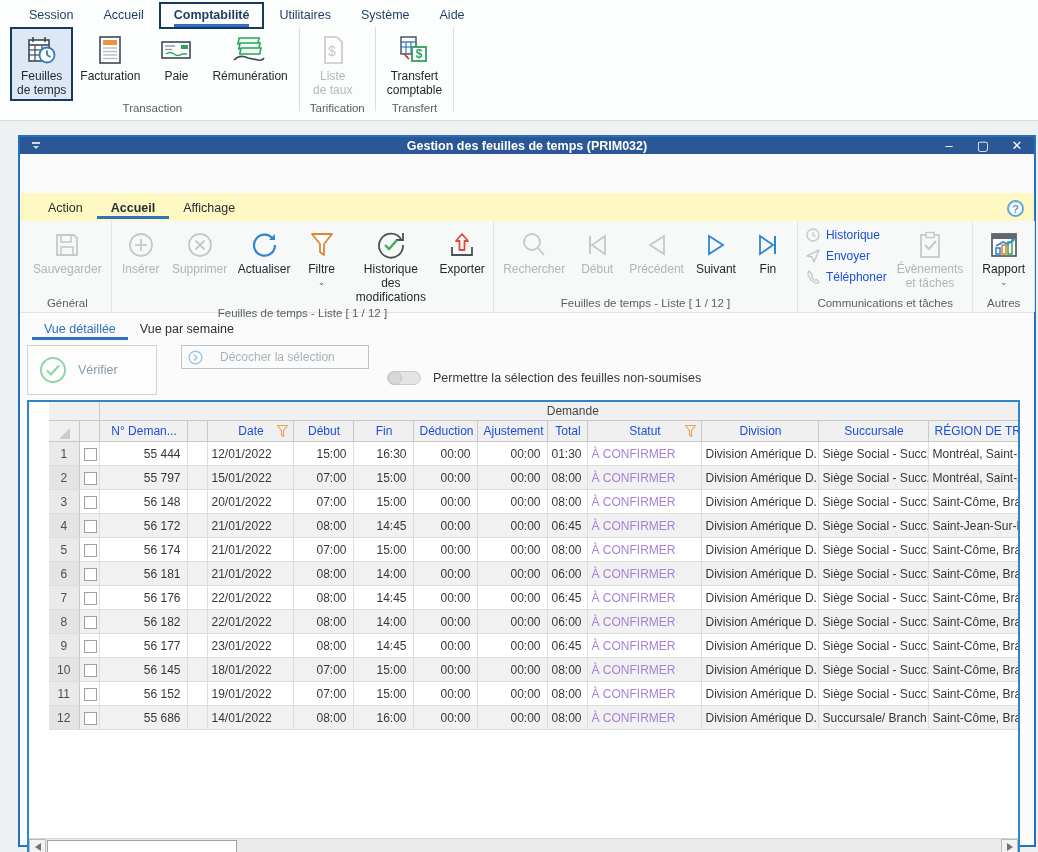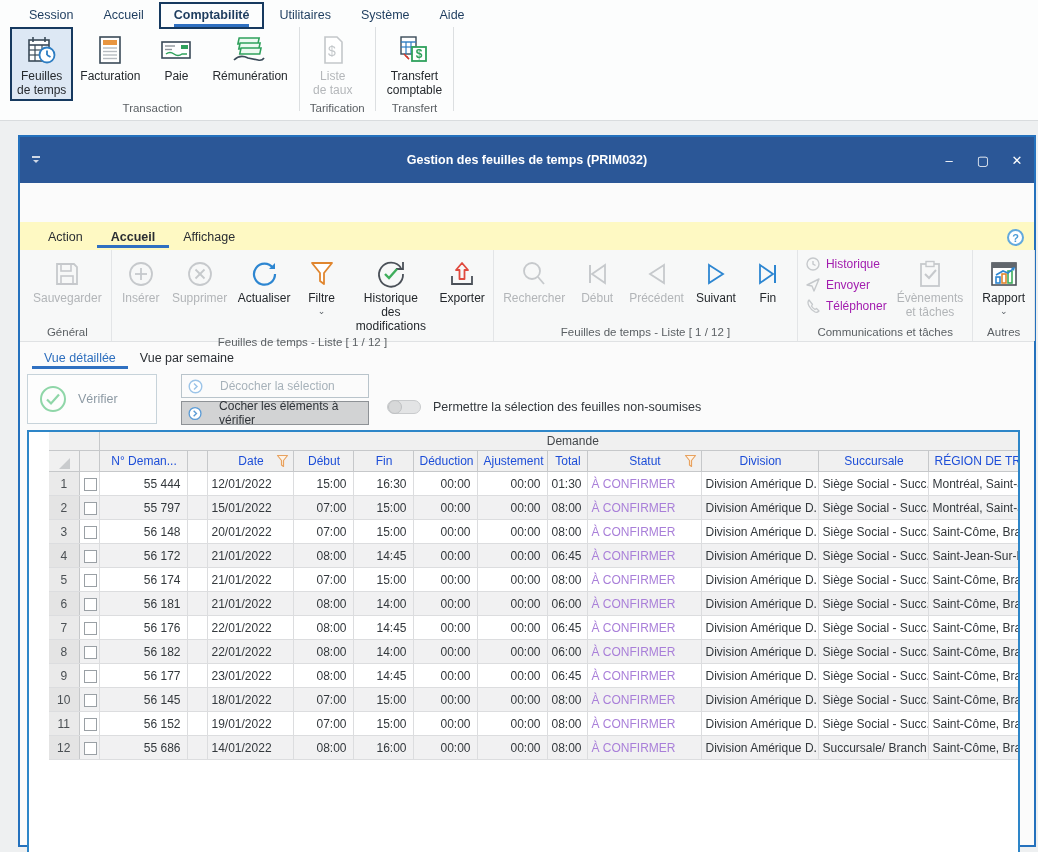--- a/index.html
+++ b/index.html
@@ -22,42 +22,42 @@
   .tgroup { display:flex; flex-direction:column; border-right:1px solid #dcdfe1; padding:0 4px; }
   .tgroup-items { display:flex; align-items:flex-start; flex:1; }
   .tgroup-label { text-align:center; font-size:11.5px; color:#5a5f63; padding:1px 6px 3px; }
   .titem { display:flex; flex-direction:column; align-items:center; padding:3px 5px 1px; border:2px solid transparent; min-width:58px; }
   .titem .ticon { height:36px; display:flex; align-items:center; justify-content:center; }
   .titem .tlabel { font-size:12px; color:#262a2e; text-align:center; line-height:1.15; margin-top:2px; white-space:pre-line; }
   .titem.selected { border-color:#16395f; background:#dde8f4; }
   .titem.disabled .tlabel { color:#b4b7ba; }
   
   .window { position:absolute; left:18px; top:135px; width:1018px; height:712px; background:#fbfbfb; border:2px solid #2471bd; display:flex; flex-direction:column; }
-  .titlebar { height:46px; background:#2b5797; display:flex; align-items:center; position:relative; flex:0 0 auto; }
+  .titlebar { height:17px; background:#2b5797; display:flex; align-items:center; position:relative; flex:0 0 auto; }
   .titlebar-icon { margin-left:10px; width:12px; height:12px; }
   .title-text { position:absolute; left:0; right:0; text-align:center; color:#ffffff; font-size:12.5px; font-weight:bold; }
   .win-controls { margin-left:auto; display:flex; z-index:2; }
   .win-btn { width:34px; height:29px; display:flex; align-items:center; justify-content:center; color:#fff; font-size:13px; }
   
   .wtabs { height:28px; display:flex; align-items:center; padding-left:14px; position:relative; background:#fef9c3; flex:0 0 auto;margin-top:39px; }
   .wtab { padding:5px 14px 4px; font-size:12.5px; color:#2a2e33; }
   .wtab.active { font-weight:bold; border-bottom:3px solid #2f70c1; padding-bottom:1px; }
   .help-btn { position:absolute; right:10px; top:7px; width:17px; height:17px; border-radius:50%; border:2px solid #62a9dd; color:#4a9bd6; font-size:11px; font-weight:bold; display:flex; align-items:center; justify-content:center; background:#fff; }
   
   .wribbon { display:flex; align-items:stretch; height:92px; background:#f7f8f8; border-bottom:1px solid #e0e2e4; padding-left:4px; flex:0 0 auto; }
   .wgroup { display:flex; flex-direction:column; border-right:1px solid #e3e5e7; padding:0 3px; }
   .wgroup-items { display:flex; align-items:flex-start; flex:1; padding-top:4px; }
   .wgroup-label { text-align:center; font-size:11.5px; color:#5a5f63; padding:1px 8px 3px; white-space:nowrap; }
   .rb { display:flex; flex-direction:column; align-items:center; padding:2px 6px; min-width:52px; }
   .rb .ricon { height:36px; display:flex; align-items:center; justify-content:center; }
   .rb .rlabel { font-size:12px; text-align:center; line-height:1.15; color:#24282c; white-space:pre-line; }
   .rb.disabled .rlabel { color:#b2b5b8; }
   .rb .chev { font-size:9px; color:#5a6066; line-height:1; margin-top:1px; }
   .comms-col { display:flex; flex-direction:column; justify-content:center; gap:5px; padding:2px 4px; }
-  .comms-item { display:flex; align-items:center; gap:5px; color:#a21caf; font-size:12px; }
+  .comms-item { display:flex; align-items:center; gap:5px; color:#1d4ed8; font-size:12px; }
   
   .vtabs { display:flex; padding-left:12px; margin-top:6px; flex:0 0 auto; }
   .vtab { padding:3px 12px 4px; font-size:12.5px; color:#2a2e33;text-align:center; }
   .vtab.active { color:#2e6fbe; border-bottom:3px solid #2f70c1; padding-bottom:1px; }
   
   .actions { display:flex; align-items:flex-start; padding:5px 0 4px 7px; gap:24px; flex:0 0 auto; }
   .btn-verifier { width:130px; height:50px; border:1px solid #c7d3da; background:#fdfdfd; display:flex; align-items:center; padding-left:10px; gap:10px; color:#8d9aa4; font-size:12.5px; }
   .stack2 { display:flex; flex-direction:column; gap:3px; }
   .btn-check { width:188px; height:24px; border:1px solid #b9c4cb; background:#fbfbfb; display:flex; align-items:center; gap:17px; padding-left:6px; font-size:12px; color:#a7b2ba; }
   .btn-check.pressed { background:#d2d3d4; border-color:#8e9296; color:#2e3338; }
@@ -435,27 +435,20 @@
         </svg>
       <span>Vérifier</span>
     </div>
     <div class="stack2">
       <div class="btn-check">
         <svg width="15" height="15" viewBox="0 0 15 15">
             <circle cx="7.5" cy="7.5" r="6.3" fill="#fff" stroke="#9cc4e8" stroke-width="1.4"></circle>
             <path d="M6 4.5 l3 3 l-3 3" fill="none" stroke="#9cc4e8" stroke-width="1.5"></path>
           </svg>
         <span>Décocher la sélection</span>
-      </div>
-      <div class="btn-check pressed">
-        <svg width="15" height="15" viewBox="0 0 15 15">
-            <circle cx="7.5" cy="7.5" r="6.3" fill="#fff" stroke="#5b9bd5" stroke-width="1.4"></circle>
-            <path d="M6 4.5 l3 3 l-3 3" fill="none" stroke="#5b9bd5" stroke-width="1.5"></path>
-          </svg>
-        <span>Cocher les éléments à vérifier</span>
       </div>
     </div>
     <div class="toggle-row">
       <div class="toggle">
           <div class="knob"></div>
         </div>
       <span class="toggle-label">Permettre la sélection des feuilles non-soumises</span>
     </div>
   </div>
 

